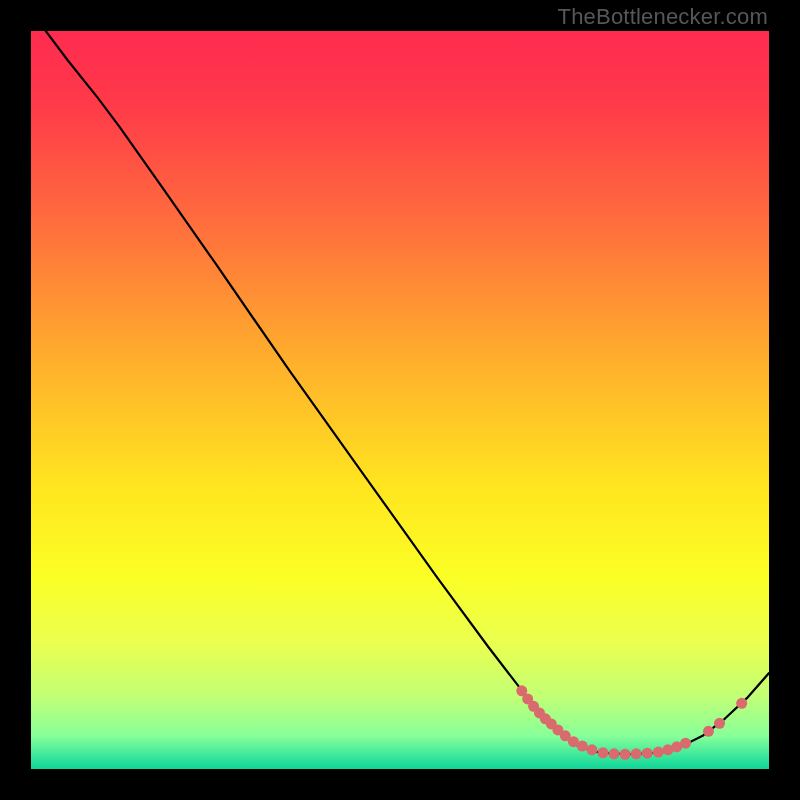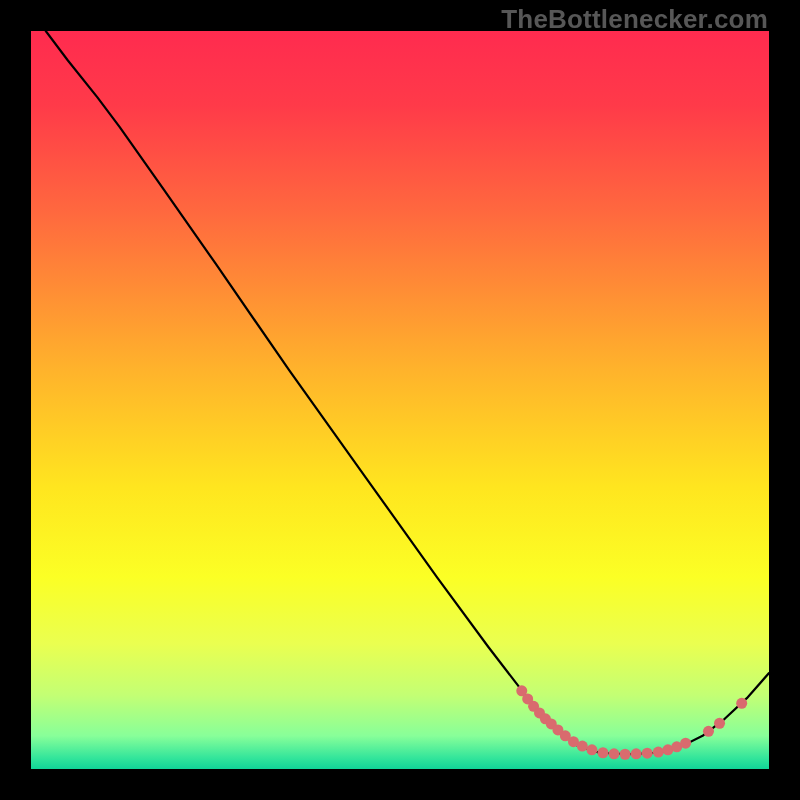--- a/index.html
+++ b/index.html
@@ -16,22 +16,22 @@
     top: 31px;
     width: 738px;
     height: 738px;
     background: #000;
   }
   .watermark {
     position: absolute;
     top: 4px;
     right: 32px;
     font-family: Arial, Helvetica, sans-serif;
-    font-size: 26px;
-    font-weight: 700;
+    font-size: 22px;
+    font-weight: 400;
     color: #575757;
     letter-spacing: 0.2px;
   }
   svg {
     display: block;
   }
 </style>
 </head>
 <body>
 

